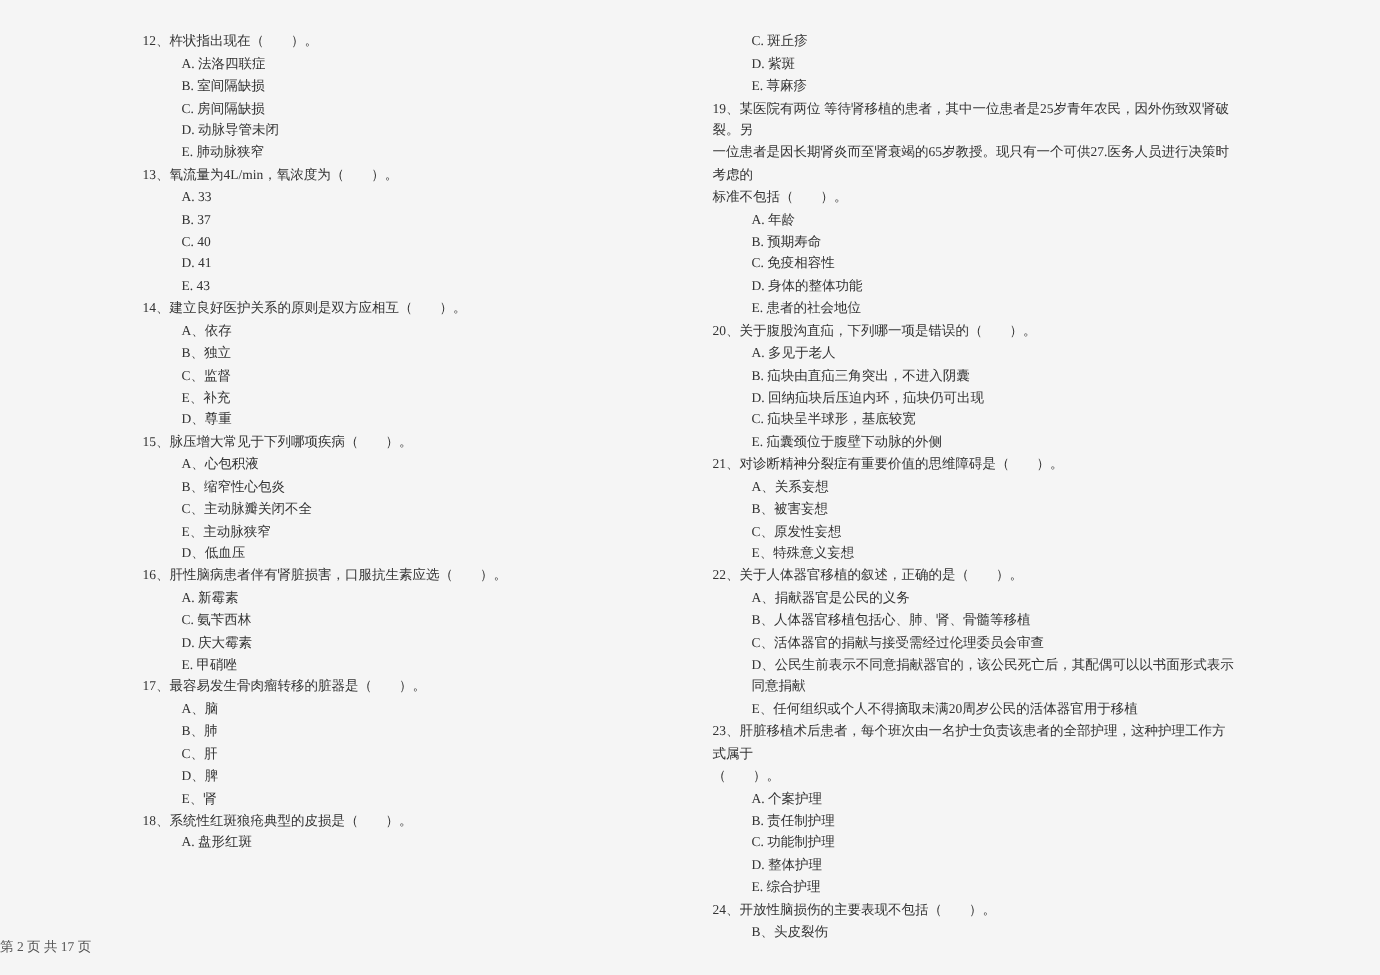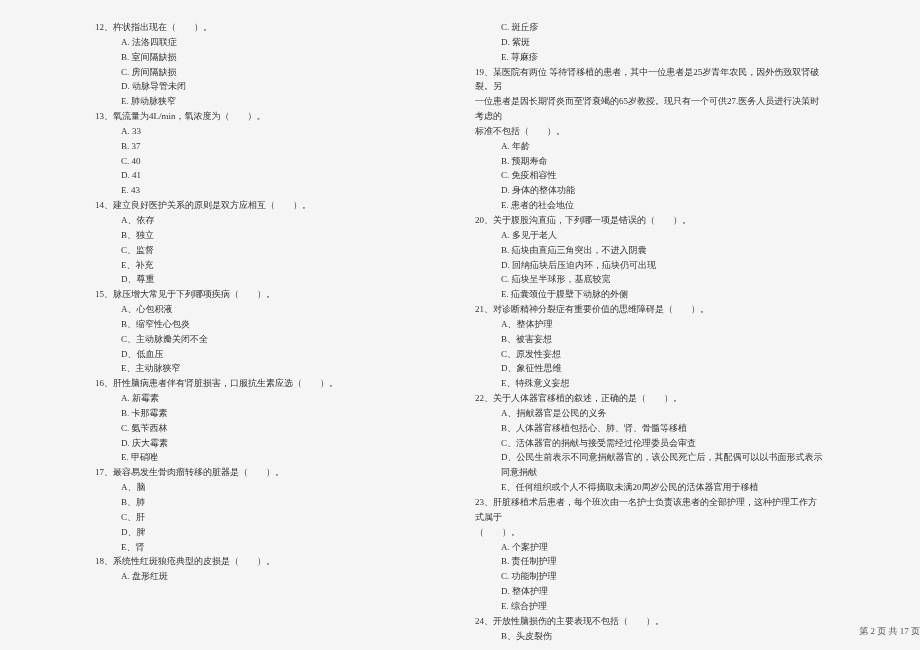--- a/index.html
+++ b/index.html
@@ -29,21 +29,21 @@
       padding-left: 26px;
       display: block;
     }
     .cont-text {
       display: block;
     }
     .footer {
       position: absolute;
       bottom: 12px;
       width: 100%;
-      text-align: right;
+      text-align: left;
       font-size: 9px;
       color: #555;
     }
   </style>
 </head>
 <body>
 
 <div class="page">
   <div class="column" id="left-col">
       <span class="q-text">12、杵状指出现在（　　）。</span>
@@ -61,25 +61,24 @@
       <span class="q-text">14、建立良好医护关系的原则是双方应相互（　　）。</span>
       <span class="option">A、依存</span>
       <span class="option">B、独立</span>
       <span class="option">C、监督</span>
       <span class="option">E、补充</span>
       <span class="option">D、尊重</span>
       <span class="q-text">15、脉压增大常见于下列哪项疾病（　　）。</span>
       <span class="option">A、心包积液</span>
       <span class="option">B、缩窄性心包炎</span>
       <span class="option">C、主动脉瓣关闭不全</span>
+      <span class="option">E、主动脉狭窄</span>
       <span class="option">D、低血压</span>
-      <span class="option">E、主动脉狭窄</span>
       <span class="q-text">16、肝性脑病患者伴有肾脏损害，口服抗生素应选（　　）。</span>
       <span class="option">A. 新霉素</span>
-      <span class="option">B. 卡那霉素</span>
       <span class="option">C. 氨苄西林</span>
       <span class="option">D. 庆大霉素</span>
       <span class="option">E. 甲硝唑</span>
       <span class="q-text">17、最容易发生骨肉瘤转移的脏器是（　　）。</span>
       <span class="option">A、脑</span>
       <span class="option">B、肺</span>
       <span class="option">C、肝</span>
       <span class="option">D、脾</span>
       <span class="option">E、肾</span>
       <span class="q-text">18、系统性红斑狼疮典型的皮损是（　　）。</span>
@@ -97,24 +96,23 @@
       <span class="option">C. 免疫相容性</span>
       <span class="option">D. 身体的整体功能</span>
       <span class="option">E. 患者的社会地位</span>
       <span class="q-text">20、关于腹股沟直疝，下列哪一项是错误的（　　）。</span>
       <span class="option">A. 多见于老人</span>
       <span class="option">B. 疝块由直疝三角突出，不进入阴囊</span>
       <span class="option">D. 回纳疝块后压迫内环，疝块仍可出现</span>
       <span class="option">C. 疝块呈半球形，基底较宽</span>
       <span class="option">E. 疝囊颈位于腹壁下动脉的外侧</span>
       <span class="q-text">21、对诊断精神分裂症有重要价值的思维障碍是（　　）。</span>
-      <span class="option">A、整体护理</span>
+      <span class="option">A、关系妄想</span>
       <span class="option">B、被害妄想</span>
       <span class="option">C、原发性妄想</span>
-      <span class="option">D、象征性思维</span>
       <span class="option">E、特殊意义妄想</span>
       <span class="q-text">22、关于人体器官移植的叙述，正确的是（　　）。</span>
       <span class="option">A、捐献器官是公民的义务</span>
       <span class="option">B、人体器官移植包括心、肺、肾、骨髓等移植</span>
       <span class="option">C、活体器官的捐献与接受需经过伦理委员会审查</span>
       <span class="option">D、公民生前表示不同意捐献器官的，该公民死亡后，其配偶可以以书面形式表示同意捐献</span>
       <span class="option">E、任何组织或个人不得摘取未满20周岁公民的活体器官用于移植</span>
       <span class="q-text">23、肝脏移植术后患者，每个班次由一名护士负责该患者的全部护理，这种护理工作方式属于</span>
       <span class="cont-text">（　　）。</span>
       <span class="option">A. 个案护理</span>

